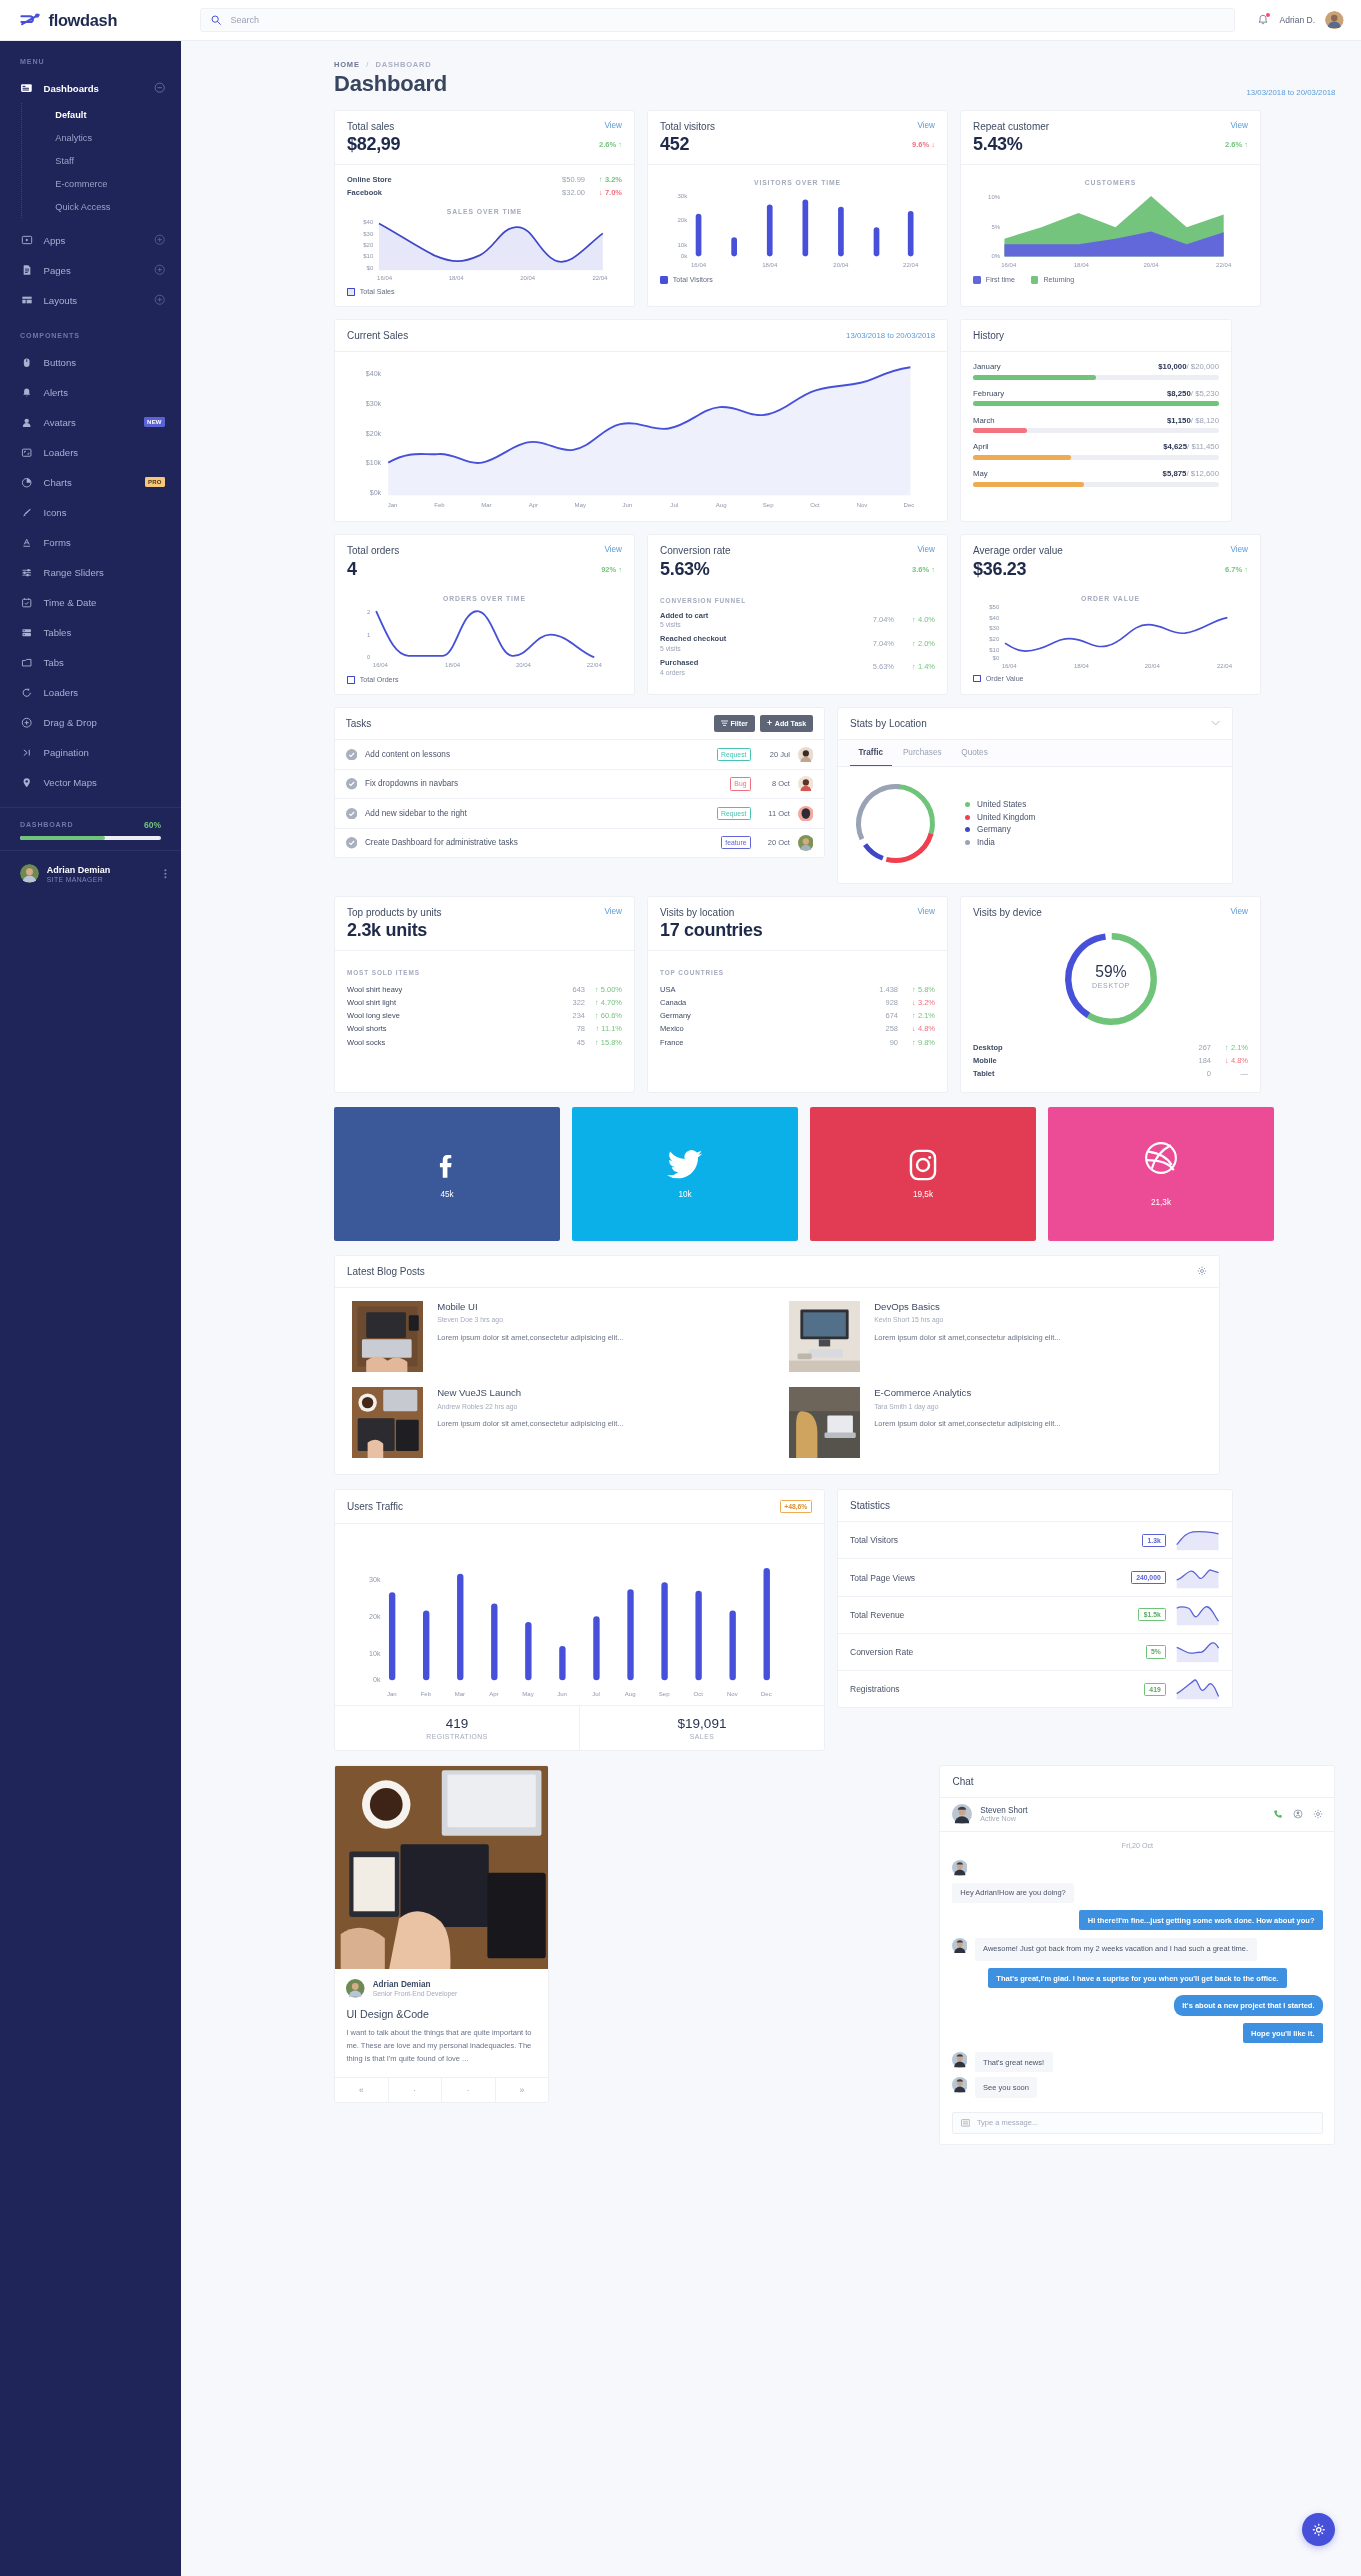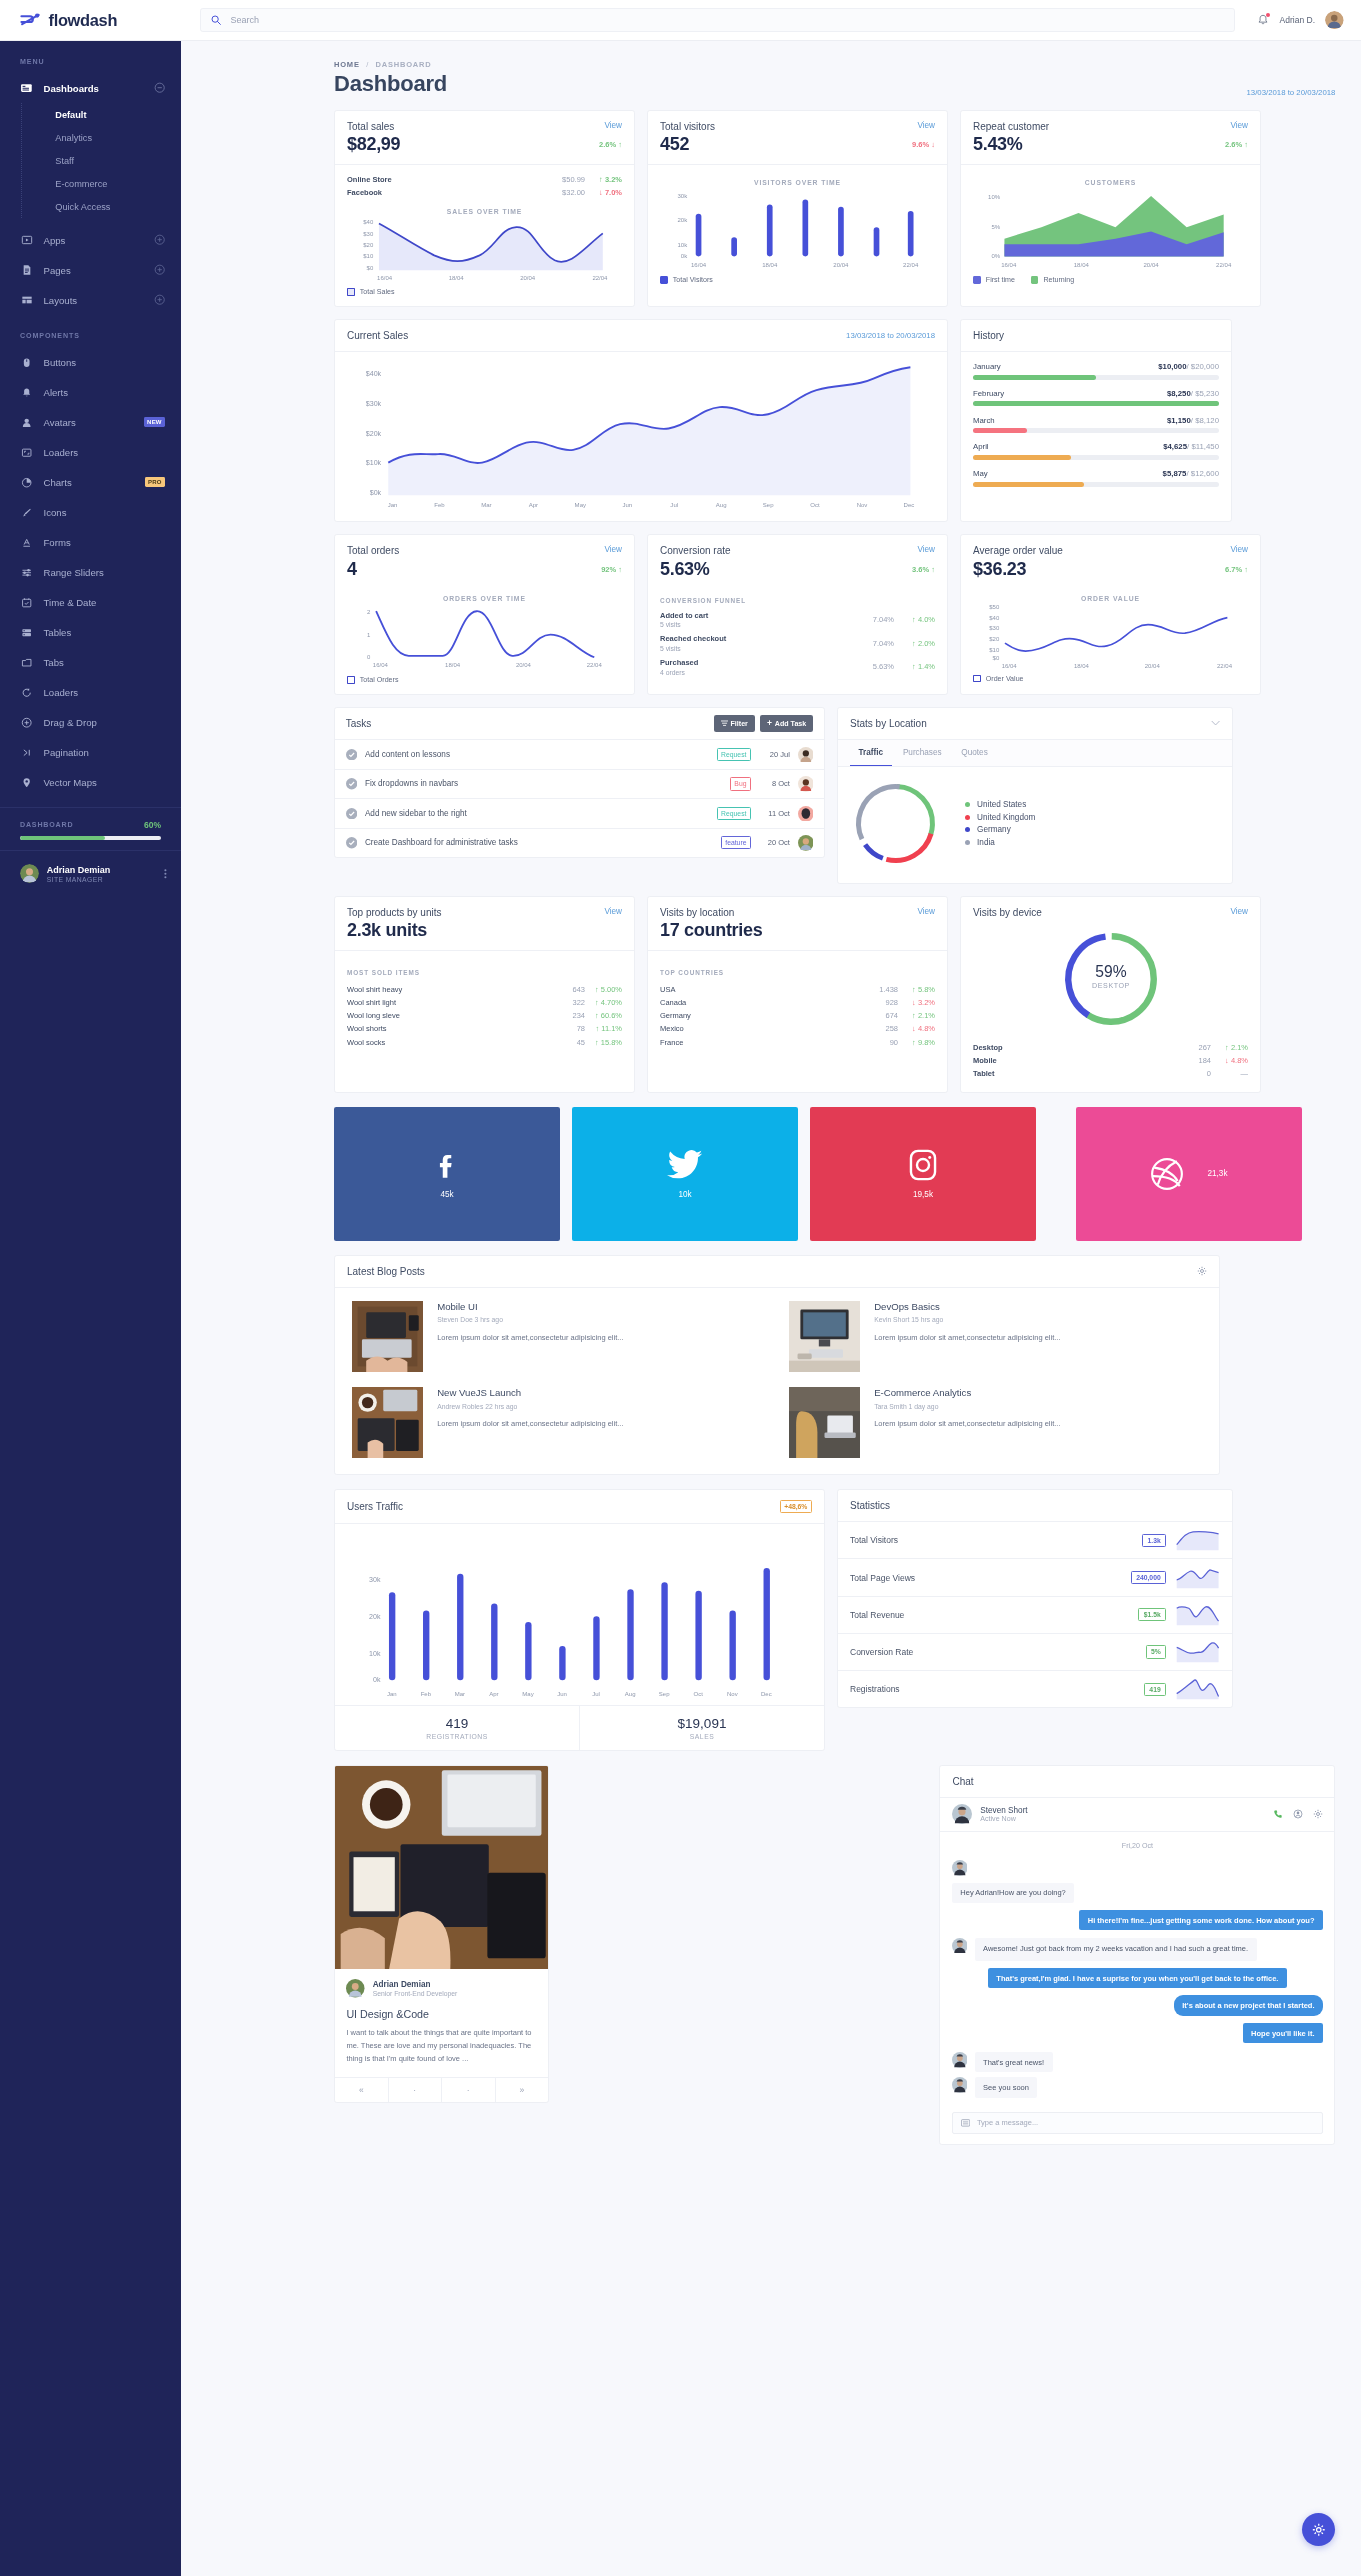--- a/index.html
+++ b/index.html
@@ -986,21 +986,21 @@
     <div style="width:226px; height:134px; background:#e23b54; border-radius:2.1px; display:flex; flex-direction:column; align-items:center; justify-content:center; gap:8.5px;">
       <span>
           <svg width="34" height="34" viewBox="0 0 48 48">
             <rect x="7" y="4" width="34" height="40" rx="10" fill="none" stroke="#fff" stroke-width="3.4"></rect>
             <circle cx="24" cy="24" r="8.5" fill="none" stroke="#fff" stroke-width="3.4"></circle>
             <circle cx="33.5" cy="13.5" r="2.1" fill="#fff"></circle>
           </svg>
         </span>
       <span style="color:#fff; font-size:8.2px;">19,5k</span>
     </div>
-    <div style="width:226px; height:134px; background:#ec4b96; border-radius:2.1px; display:flex; flex-direction:row; align-items:center; justify-content:center; gap:23px;margin-left:28px;">
+    <div style="width:226px; height:134px; background:#ec4b96; border-radius:2.1px; display:flex; flex-direction:column; align-items:center; justify-content:center; gap:23px;">
       <span>
           <svg width="34" height="34" viewBox="0 0 48 48">
             <circle cx="24" cy="24" r="21" fill="none" stroke="#fff" stroke-width="3"></circle>
             <path d="M6 15 c14 2 27 8 33 19" fill="none" stroke="#fff" stroke-width="3"></path>
             <path d="M11 39 c5-17 17-28 27-33" fill="none" stroke="#fff" stroke-width="3"></path>
             <path d="M4 27 c15 0 31 4 38 14" fill="none" stroke="#fff" stroke-width="3"></path>
           </svg>
         </span>
       <span style="color:#fff; font-size:8.2px;">21,3k</span>
     </div>

